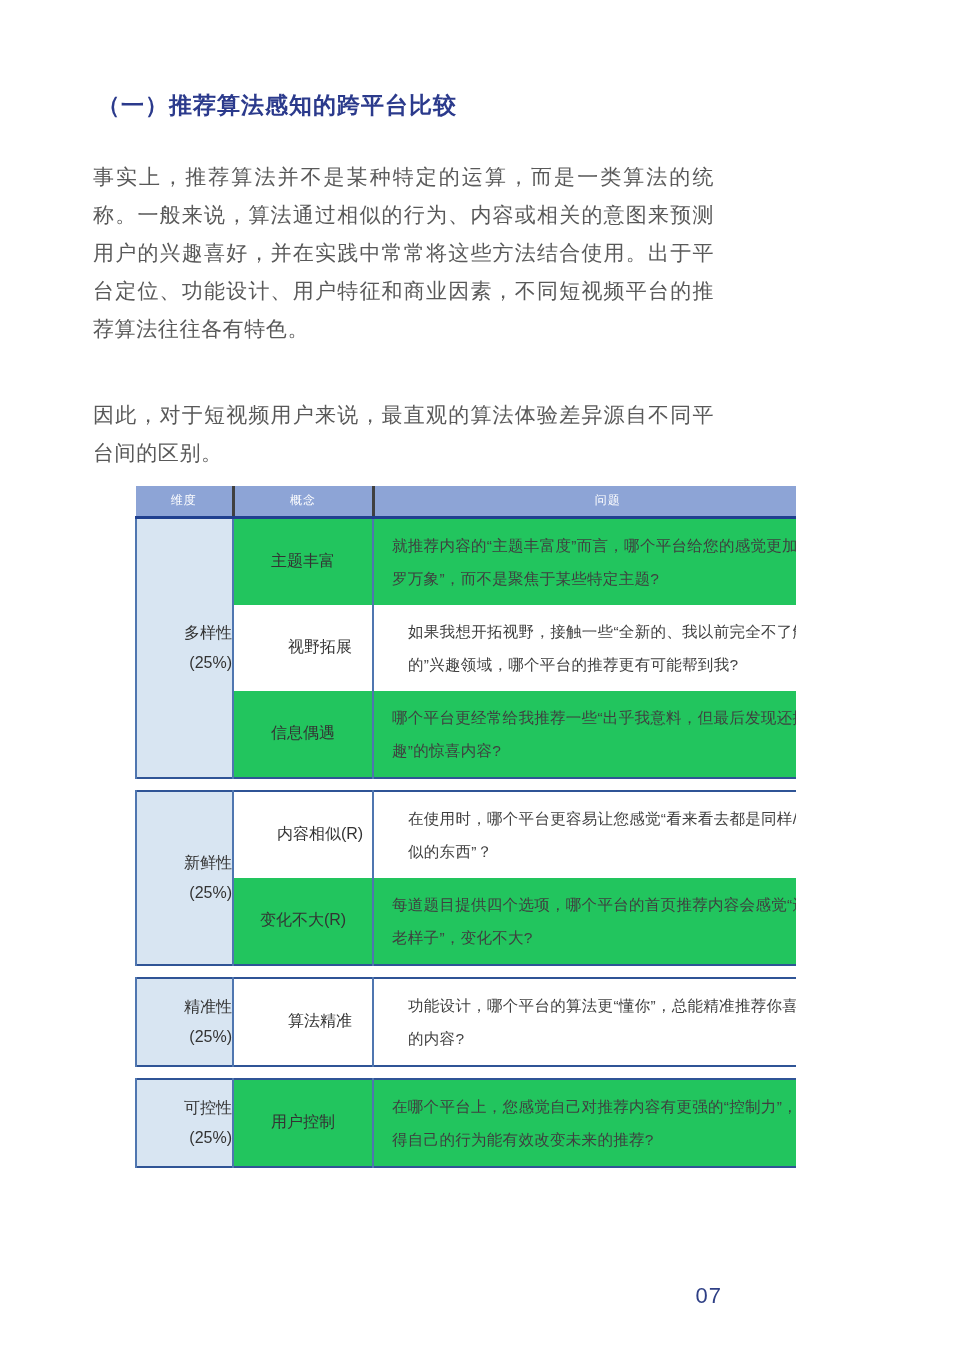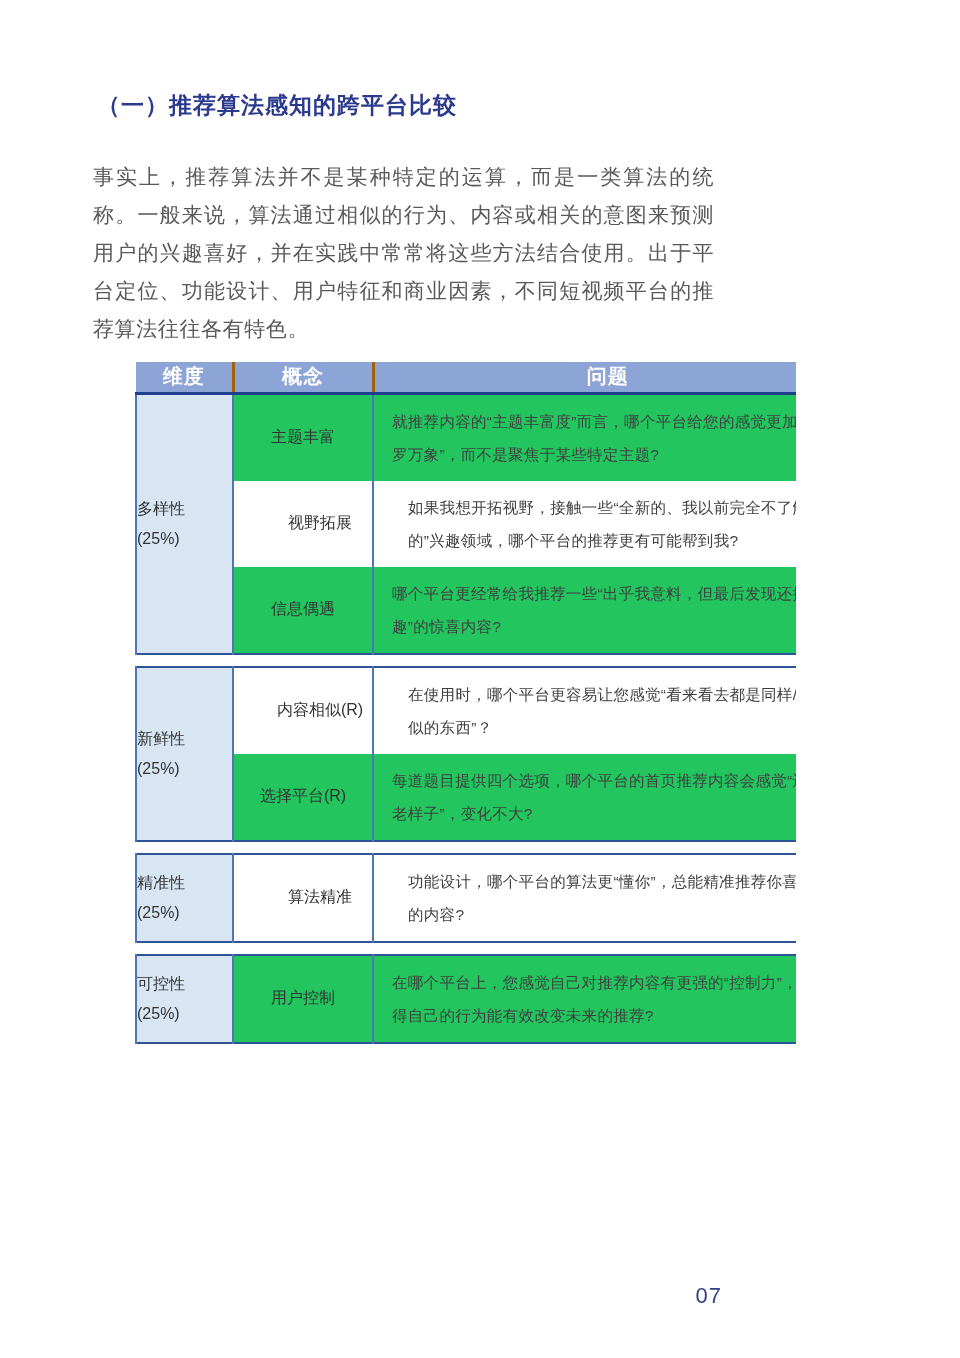--- a/index.html
+++ b/index.html
@@ -44,33 +44,33 @@
     margin: 14px 0 0 42px;
     font-size: 15.5px;
     color: #3f3f3f;
   }
   col.c-dim { width: 97px; }
   col.c-concept { width: 140px; }
   col.c-question { width: 468px; }
   thead th {
     background: #8da4d6;
     color: #ffffff;
-    font-weight: bold;
-    font-size: 20px;
+    font-weight: normal;
+    font-size: 12px;
     height: 31px;
     text-align: center;
     border-bottom: 3px solid #1f3f8f;
     letter-spacing: 1px;
   }
-  thead th + th { border-left: 3px solid #a16207; }
+  thead th + th { border-left: 3px solid #404040; }
   tbody.group { border-top: 2px solid #2f5496; border-bottom: 2px solid #2f5496; }
   tbody.gap td { height: 13px; background: #ffffff; border: none; }
   td.dim {
     background: #d8e5f2;
-    text-align: left;
+    text-align: right;
     vertical-align: middle;
     border-left: 2px solid #4f76b0;
     border-right: 2px solid #4f76b0;
     font-size: 16px;
     line-height: 30px;
     color: #333333;
   }
   td.concept {
     text-align: center;
     vertical-align: middle;
@@ -102,20 +102,21 @@
 </head>
 <body>
 
 <div class="page">
   <div class="content">
 
     <h1 class="heading">（一）推荐算法感知的跨平台比较</h1>
 
     <p class="para p1">事实上，推荐算法并不是某种特定的运算，而是一类算法的统称。一般来说，算法通过相似的行为、内容或相关的意图来预测用户的兴趣喜好，并在实践中常常将这些方法结合使用。出于平台定位、功能设计、用户特征和商业因素，不同短视频平台的推荐算法往往各有特色。</p>
 
+    <p class="para p2">因此，对于短视频用户来说，最直观的算法体验差异源自不同平台间的区别。</p>
 
 
     <table class="dims">
       <colgroup>
         <col class="c-dim">
         <col class="c-concept">
         <col class="c-question">
       </colgroup>
       <thead>
         <tr>
@@ -153,21 +154,21 @@
       <tbody class="group">
         <tr class="white">
           <td class="dim" rowspan="2">
             <div>新鲜性</div>
             <div>(25%)</div>
           </td>
           <td class="concept">内容相似(R)</td>
           <td class="question">在使用时，哪个平台更容易让您感觉“看来看去都是同样/相似的东西”？</td>
         </tr>
         <tr class="light">
-          <td class="concept">选择平台(R)</td>
+          <td class="concept">变化不大(R)</td>
           <td class="question">每道题目提供四个选项，哪个平台的首页推荐内容会感觉“还是老样子”，变化不大?</td>
         </tr>
       </tbody>
 
       <tbody class="gap">
           <tr>
             <td colspan="3"></td>
           </tr>
         </tbody>
 

